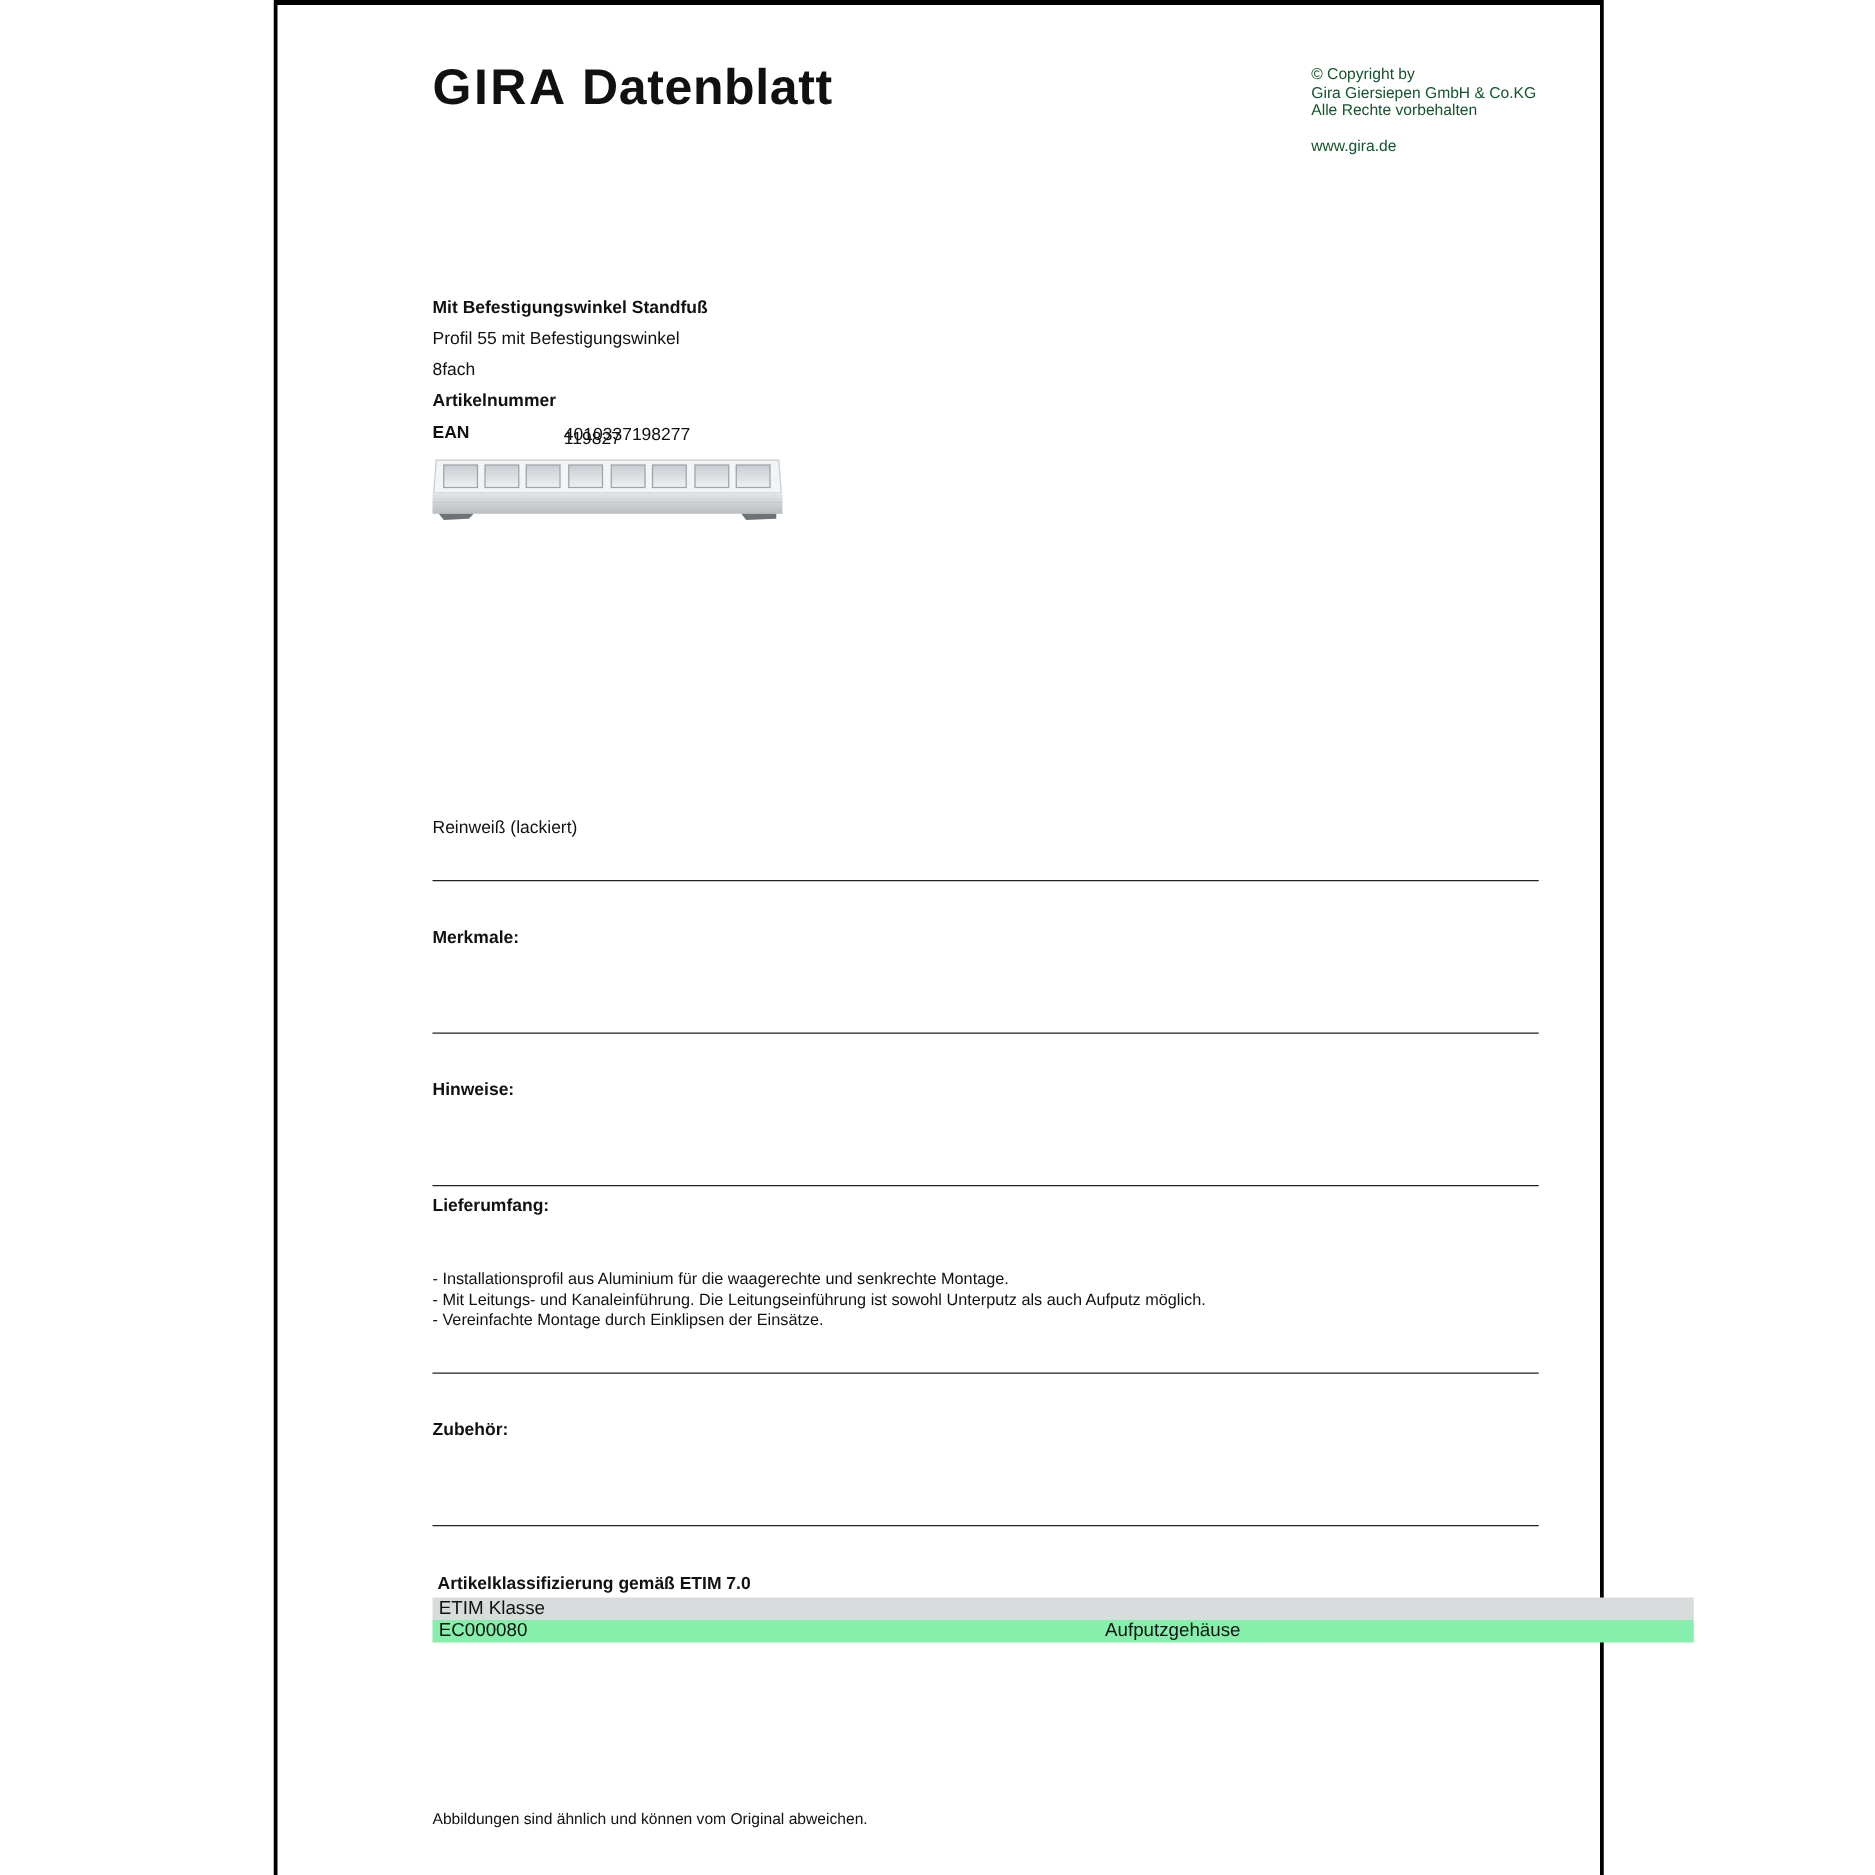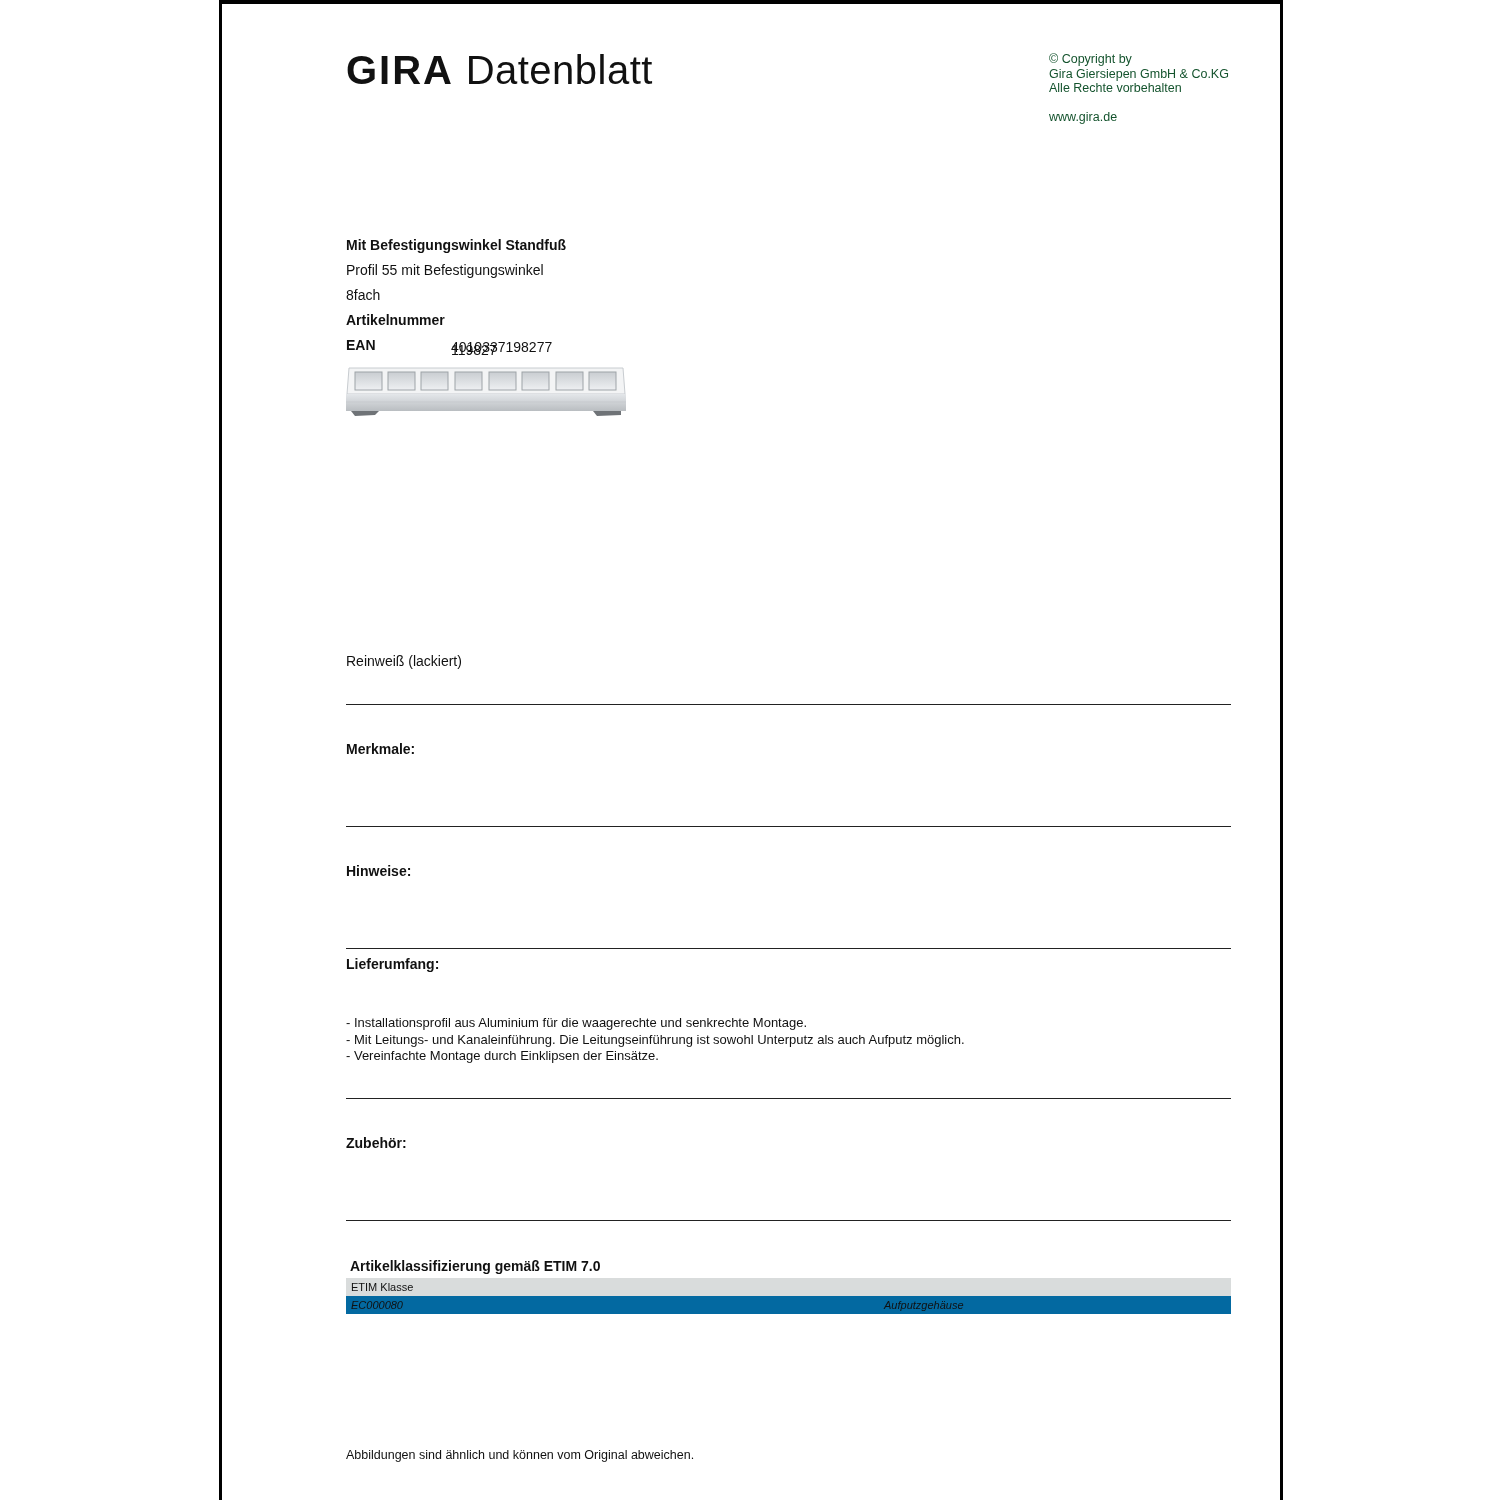--- a/index.html
+++ b/index.html
@@ -1,37 +1,37 @@
 <!DOCTYPE html>
 <html><head>
   <meta charset="utf-8">
   <style>
     html, body { margin: 0; padding: 0; background: #ffffff; }
     body { width: 1500px; height: 1500px; position: relative; font-family: "Liberation Sans", sans-serif; color: #111; overflow: hidden; }
     .page { position: absolute; left: 219px; top: 0; width: 1058px; height: 1496px; border: 3px solid #000; border-top: 4px solid #000; box-sizing: content-box; background: #fff; }
     .abs { position: absolute; }
     .logo { left: 124px; top: 42px; font-size: 40px; line-height: 48px; white-space: nowrap; letter-spacing: 0.5px; }
     .logo .brand { font-weight: bold; letter-spacing: 2px; }
-    .logo .title { font-weight: normal; }
+    .logo .title { font-weight: bold; }
     .copyright { left: 827px; top: 48px; font-size: 12.5px; line-height: 14.5px; color: #14532d; }
     .copyright .www { margin-top: 14px; }
     .prod-title { left: 124px; top: 233px; font-size: 14px; font-weight: bold; }
     .prod-line { left: 124px; font-size: 14px; }
     .prod-label { left: 124px; font-size: 14px; font-weight: bold; }
     .prod-value { left: 229px; font-size: 14px; }
     .product-image { left: 123px; top: 362px; width: 282px; height: 54px; }
     .color-text { left: 124px; top: 649px; font-size: 14px; }
     .rule { left: 124px; width: 885px; height: 0; border-top: 1.5px solid #222; }
     .section-heading { left: 124px; font-size: 14px; font-weight: bold; }
     .bullets { left: 124px; top: 1011px; font-size: 13px; line-height: 16.5px; }
     .etim-title { left: 128px; top: 1254px; font-size: 14px; font-weight: bold; }
-    .etim-table { left: 124px; top: 1274px; width: 885px; font-size: 11px; }
+    .etim-table { left: 124px; top: 1274px; width: 1009px; font-size: 15px; }
     .etim-row { position: relative; height: 18px; line-height: 18px; padding-left: 5px; }
     .etim-row.head { background: #d9dcdc; }
-    .etim-row.body { background: #0369a1; font-style: italic; }
+    .etim-row.body { background: #86efac; }
     .etim-row .col2 { position: absolute; left: 538px; top: 0; }
     .footer-note { left: 124px; top: 1444px; font-size: 12.5px; }
   </style>
 </head>
 <body>
 
 <div class="page">
 
   <div class="abs logo">
     <span class="brand">GIRA</span>

